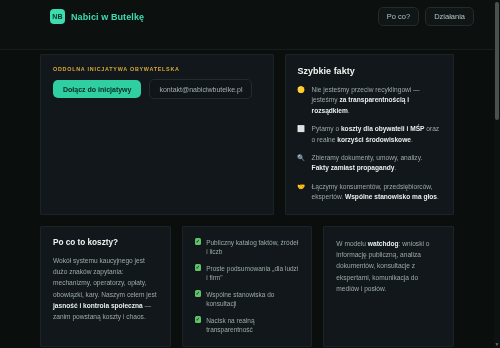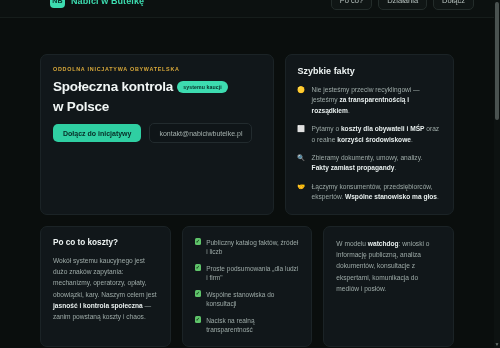--- a/index.html
+++ b/index.html
@@ -22,21 +22,21 @@
   }
   .scrollbar .arrow {
     position:absolute; left:0; width:6px; height:7px;
     color:#6a7270; font-size:5px; line-height:7px; text-align:center;
   }
   .scrollbar .arrow.up { top:0; }
   .scrollbar .arrow.dn { bottom:0; }
 
   
   .header {
-    position:absolute; top:0; left:0; right:6px; height:18px;
+    position:absolute; top:0; left:0; right:6px; height:50px;
     background:#0c1110;
     border-bottom:1px solid #161d1b;
     display:flex; align-items:center;
     padding:0 20px 16px 50px;
   }
   .brand { display:flex; align-items:center; gap:6px; }
   .logo-badge {
     width:15px; height:15px; border-radius:4px;
     background:#3ddcb0;
     color:#07312a; font-size:7px; font-weight:bold;
@@ -53,21 +53,21 @@
     background:#101615; white-space:nowrap;
   }
 
   
   .page { position:absolute; top:35px; left:0; right:6px; bottom:0; padding:0 40px; }
 
   .row { display:flex; gap:11px; }
   .card {
     background:#11171a;
     border:1px solid #1b2326;
-    border-radius:7px;
+    border-radius:1px;
     padding:11px 12px;
   }
 
   
   .hero-row { margin-top:19px; }
   .hero { flex:1 1 58%; }
   .facts { flex:1 1 42%; }
 
   .eyebrow {
     color:#d9a93a; font-size:5.4px; font-weight:bold;
@@ -146,35 +146,29 @@
 <body>
 
 <div class="header">
   <div class="brand">
     <div class="logo-badge">NB</div>
     <div class="brand-name">Nabici w Butelkę</div>
   </div>
   <nav class="nav">
     <div class="nav-item">Po co?</div>
     <div class="nav-item">Działania</div>
-    <div class="nav-item">Dołącz</div>
   </nav>
 </div>
 
 <div class="page">
 
   <div class="row hero-row">
 
     <div class="card hero">
       <div class="eyebrow">ODDOLNA INICJATYWA OBYWATELSKA</div>
-      <h1 class="hero-title">
-        <span>Społeczna kontrola</span>
-        <span class="pill">systemu kaucji</span>
-        <span>w Polsce</span>
-      </h1>
       <div class="cta-row">
         <div class="btn-primary">Dołącz do inicjatywy</div>
         <div class="btn-ghost">kontakt@nabiciwbutelke.pl</div>
       </div>
     </div>
 
     <div class="card facts">
       <div class="facts-title">Szybkie fakty</div>
 
       <div class="fact">

